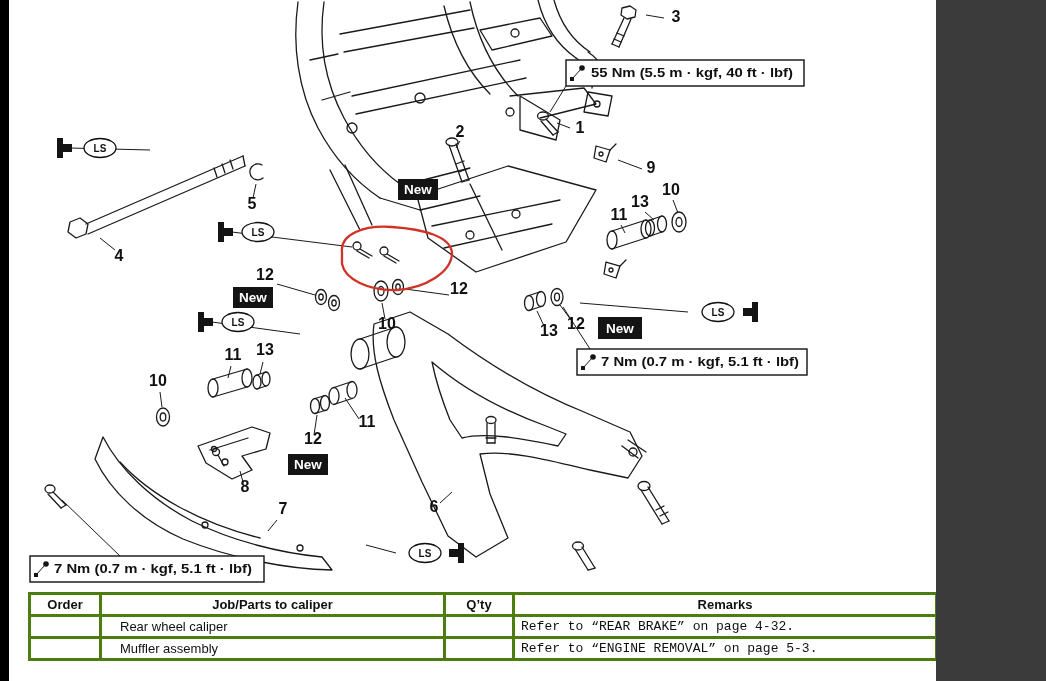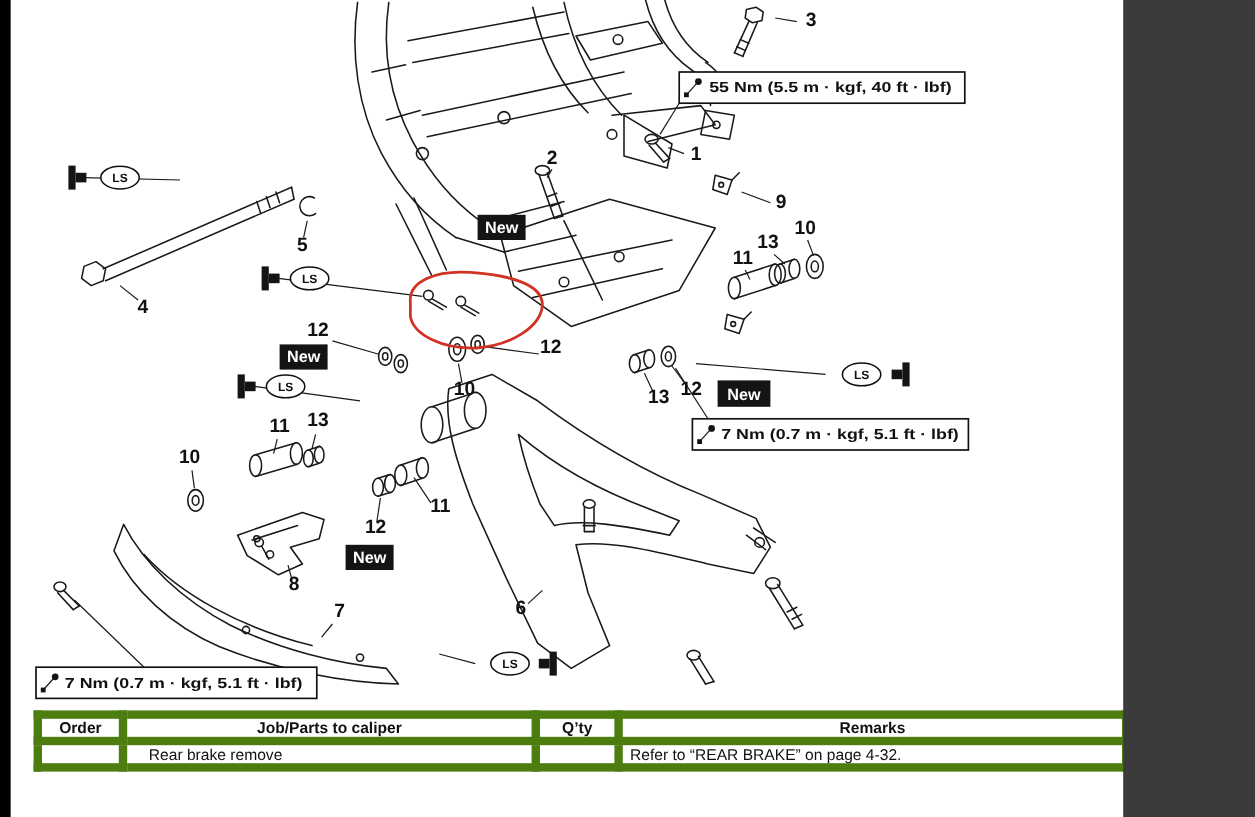--- a/index.html
+++ b/index.html
@@ -14,25 +14,25 @@
   .lnthin { stroke:#1a1a1a; stroke-width:1; fill:none; }
   .wht { fill:#fff; }
   .blk { fill:#141414; }
   .callout { font:bold 16px "Liberation Sans",sans-serif; fill:#111; }
   .tq-text { font:bold 12px "Liberation Sans",sans-serif; fill:#111; }
   .new-text { font:bold 13.5px "Liberation Sans",sans-serif; fill:#fff; }
   .ls-text { font:bold 10px "Liberation Sans",sans-serif; fill:#111; }
   .tq-box { fill:#fff; stroke:#111; stroke-width:1.4; }
   .parts-table { position:absolute; left:19px; top:592px; width:907px; border-collapse:collapse;
                  table-layout:fixed; font-size:13px; color:#111; background:#fff; }
-  .parts-table th, .parts-table td { border:7px solid #4d7c0f; height:22px; padding:0 5px;
+  .parts-table th, .parts-table td { border:3px solid #4d7c0f; height:22px; padding:0 5px;
                  overflow:hidden; white-space:nowrap; font-weight:normal; }
   .parts-table th { font-weight:bold; text-align:center; }
   td.job { padding-left:18px; }
-  td.remarks { padding-left:6px; }
+  td.remarks { padding-left:6px;font-family:Liberation Mono, monospace; }
 </style>
 </head>
 <body>
 
 <div class="stage">
   <div class="left-bar"></div>
 
   <div class="page">
 
     <svg class="diagram-svg" width="927" height="592" viewBox="9 0 927 592">
@@ -357,22 +357,28 @@
         <tr>
           <th>Order</th>
           <th>Job/Parts to caliper</th>
           <th>Q’ty</th>
           <th>Remarks</th>
         </tr>
       </thead>
       <tbody>
         <tr>
           <td></td>
-          <td class="job">Rear brake remove</td>
+          <td class="job">Rear wheel caliper</td>
           <td></td>
           <td class="remarks">Refer to “REAR BRAKE” on page 4-32.</td>
+        </tr>
+        <tr>
+          <td></td>
+          <td class="job">Muffler assembly</td>
+          <td></td>
+          <td class="remarks">Refer to “ENGINE REMOVAL” on page 5-3.</td>
         </tr>
       </tbody>
     </table>
   </div>
 
   <div class="side-panel"></div>
 </div>
 
 </body></html>

